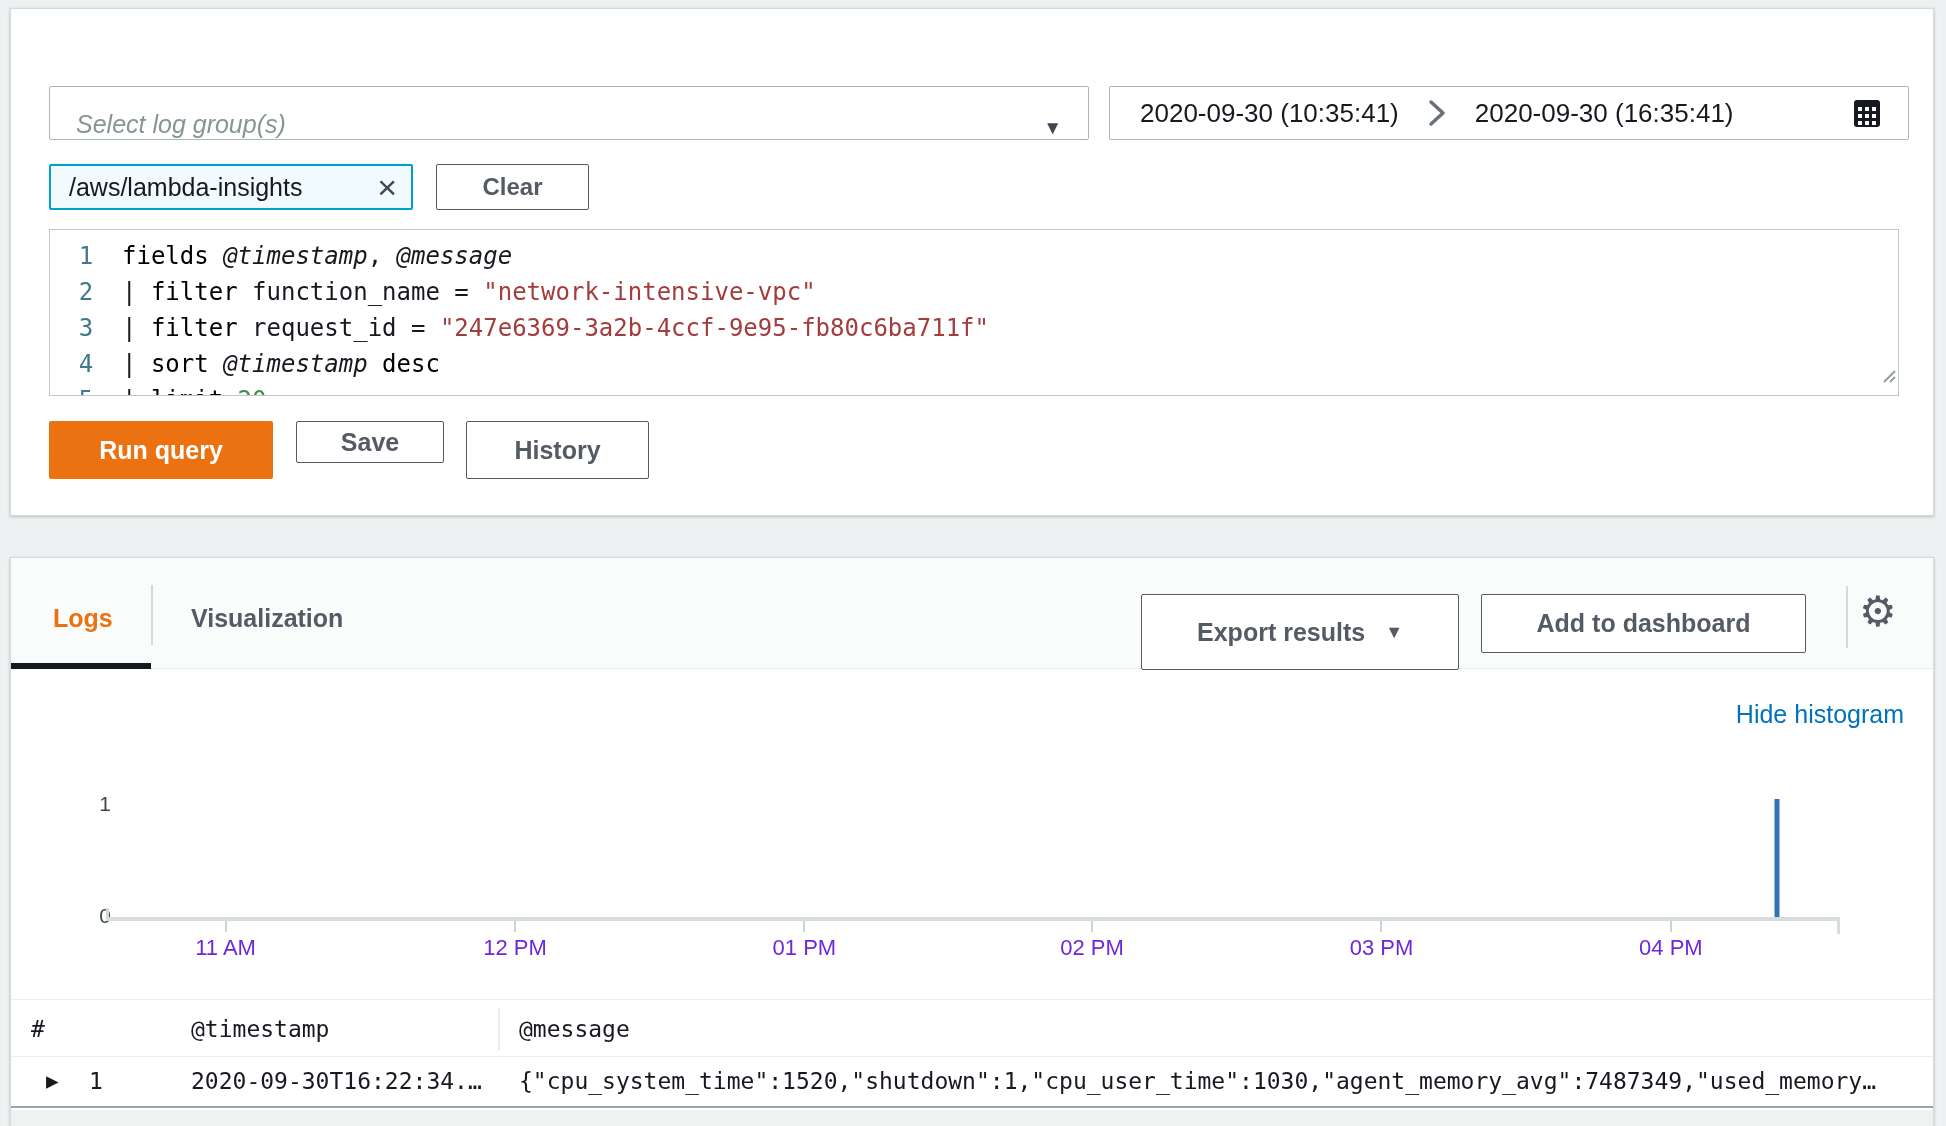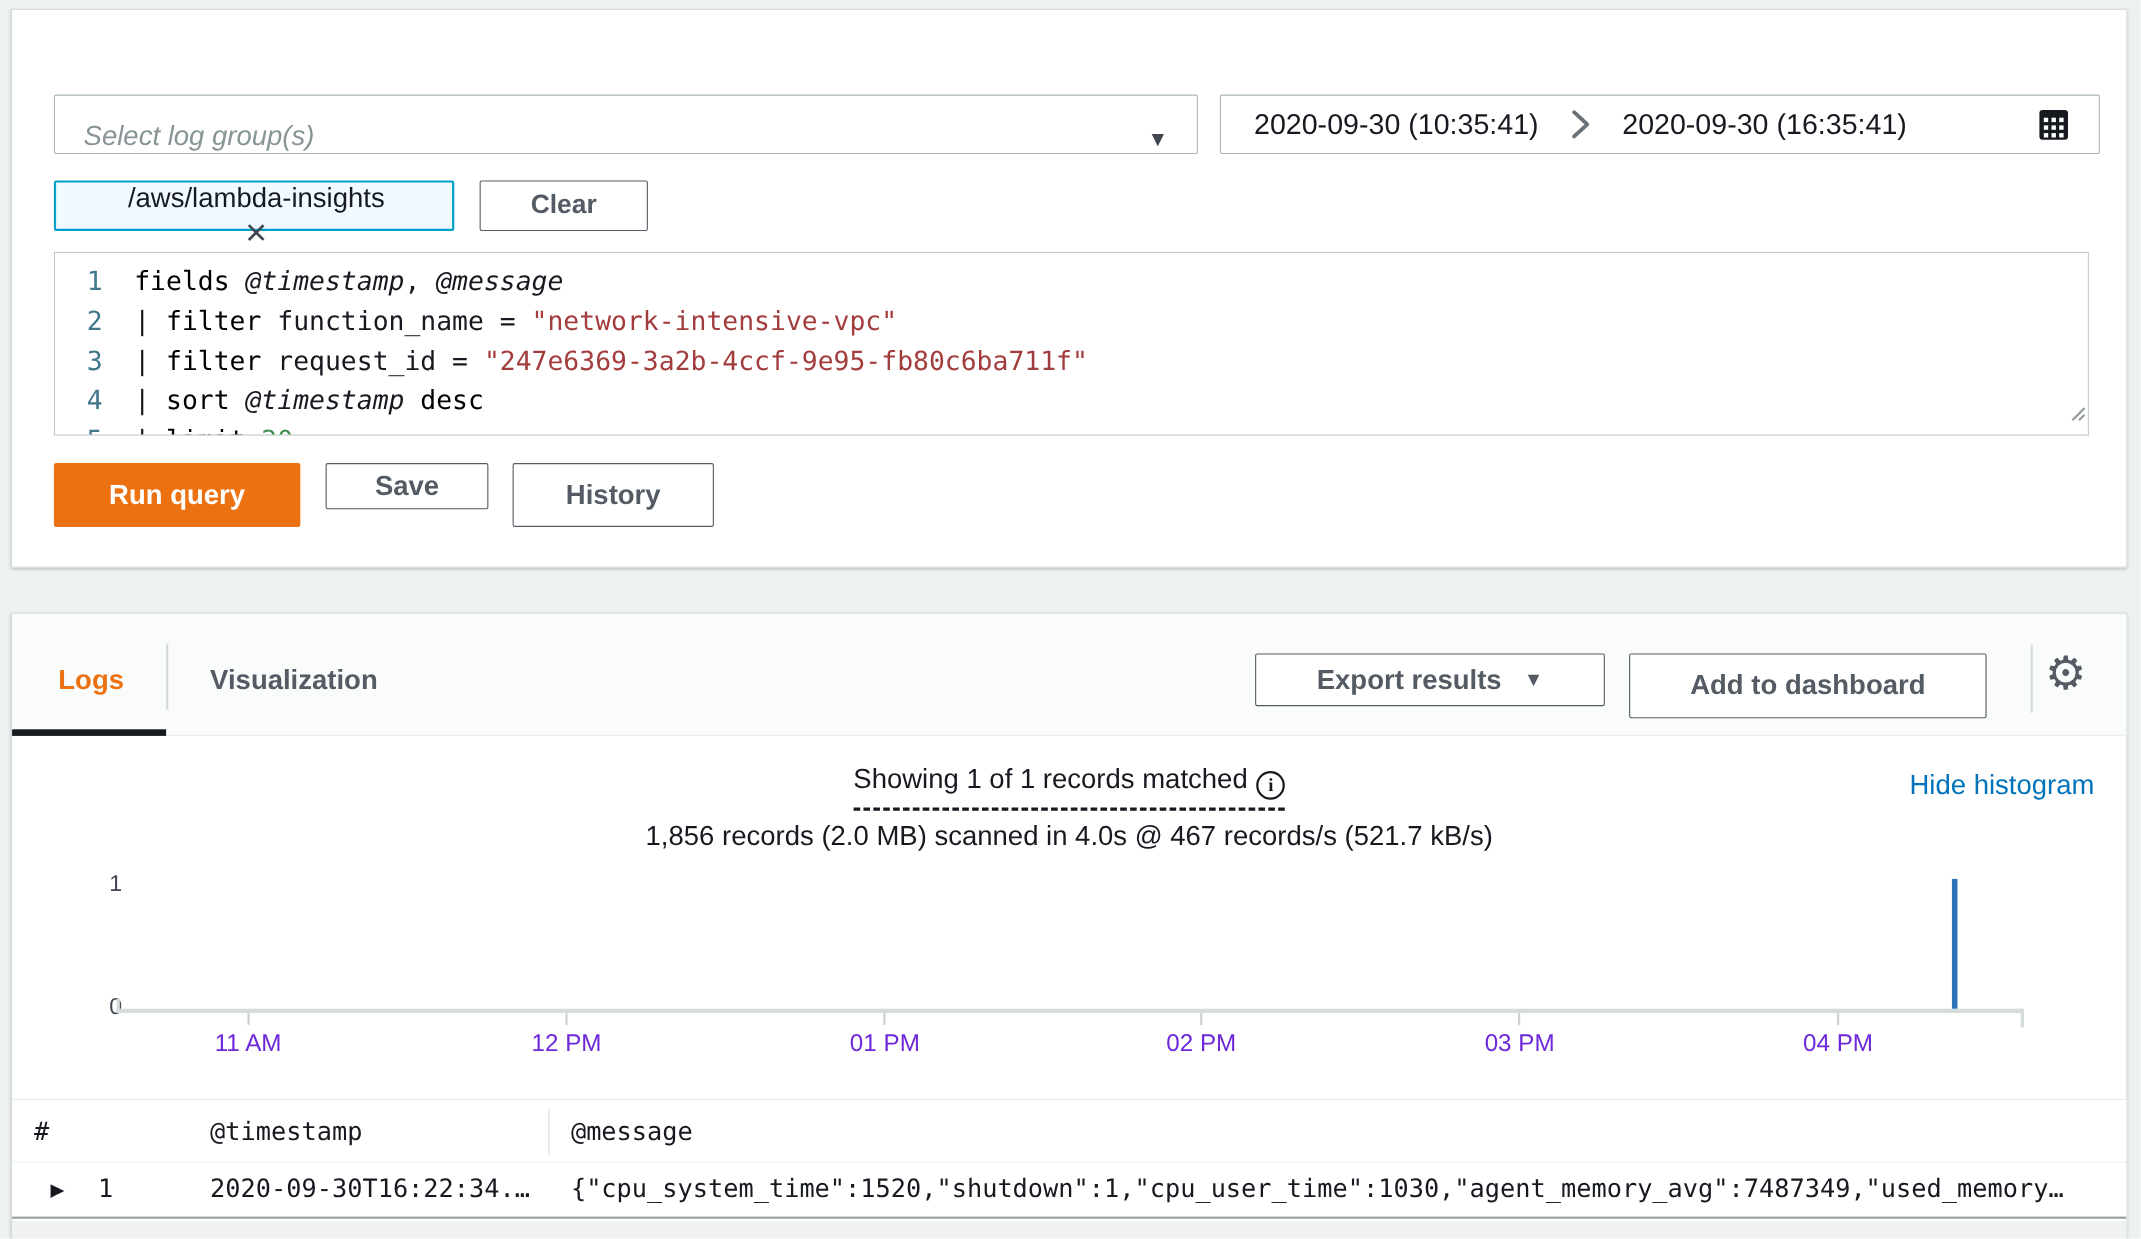--- a/index.html
+++ b/index.html
@@ -35,21 +35,21 @@
     display:flex; align-items:center; padding:0 26px 0 30px;
     font-size:26px; color:#16191f; cursor:pointer;
   }
   .date-sep { margin:0 28px; display:flex; align-items:center; }
   .cal-icon { margin-left:auto; display:flex; align-items:center; }
 
   .lg-tag {
     position:absolute; left:38px; top:155px; width:364px; height:46px;
     background:#f1faff; border:2px solid #00a1c9; border-radius:2px;
     display:flex; align-items:center; justify-content:space-between;
-    padding:0 14px 0 18px; font-size:25px; color:#16191f;flex-direction:column;
+    padding:0 14px 0 18px; font-size:25px; color:#16191f;
   }
   .lg-tag .x { font-size:34px; color:#414750; line-height:1; cursor:pointer; }
 
   .btn {
     display:flex; align-items:center; justify-content:center;
     border-radius:2px; font-weight:bold; cursor:pointer;
   }
   .btn-secondary { border:1px solid #545b64; color:#545b64; background:#fff; }
   .clear-btn { position:absolute; left:425px; top:155px; width:153px; height:46px; font-size:24px; }
 
@@ -79,21 +79,21 @@
   
   .tabbar {
     position:absolute; left:0; top:0; width:100%; height:111px;
     background:#fafbfb; border-bottom:1px solid #eaeded;
   }
   .tab { position:absolute; top:46px; font-size:25px; font-weight:bold; cursor:pointer;text-align:right; }
   .tab-logs { left:42px; color:#ec7211; }
   .tab-vis  { left:180px; color:#545b64; }
   .tab-divider  { position:absolute; left:140px; top:27px; width:2px; height:60px; background:#d5dbdb; }
   .tab-underline{ position:absolute; left:0; top:105px; width:140px; height:6px; background:#16191f; }
-  .export-btn { position:absolute; left:1130px; top:36px; width:318px; height:48px; font-size:25px; gap:20px; }
+  .export-btn { position:absolute; left:1130px; top:36px; width:318px; height:76px; font-size:25px; gap:20px; }
   .export-btn .small-caret { font-size:18px; }
   .dash-btn   { position:absolute; left:1470px; top:36px; width:325px; height:59px; font-size:25px; }
   .toolbar-divider { position:absolute; left:1835px; top:28px; width:2px; height:62px; background:#d5dbdb; }
   .gear { position:absolute; left:1848px; top:33px; font-size:42px; color:#545b64; cursor:pointer; line-height:1; }
 
   .status-wrap { position:absolute; left:0; top:136px; width:100%; text-align:center; }
   .matched-line {
     display:inline-block; font-size:25px; color:#16191f;
     border-bottom:3px dashed #16191f; padding-bottom:7px;
   }
@@ -215,26 +215,20 @@
       <div class="btn btn-secondary export-btn">
         <span>Export results</span>
         <span class="small-caret">▼</span>
       </div>
       <div class="btn btn-secondary dash-btn">Add to dashboard</div>
       <span class="toolbar-divider"></span>
       <span class="gear">⚙</span>
     </div>
     <div class="tab-underline"></div>
 
-    <div class="status-wrap">
-      <div class="matched-line">
-        <span>Showing 1 of 1 records matched</span><span class="info-icon">i</span>
-      </div>
-      <div class="scanned-line">1,856 records (2.0 MB) scanned in 4.0s @ 467 records/s (521.7 kB/s)</div>
-    </div>
     <span class="hide-hist">Hide histogram</span>
 
     <div id="histogram">
       <span class="ylab ylab-1">1</span>
       <span class="ylab ylab-0">0</span>
       <div class="axis-cap-left"></div>
       <div class="axis"></div>
       <div class="axis-cap-right"></div>
 
     <div class="xtick" style="left: 214.577px;"></div>

